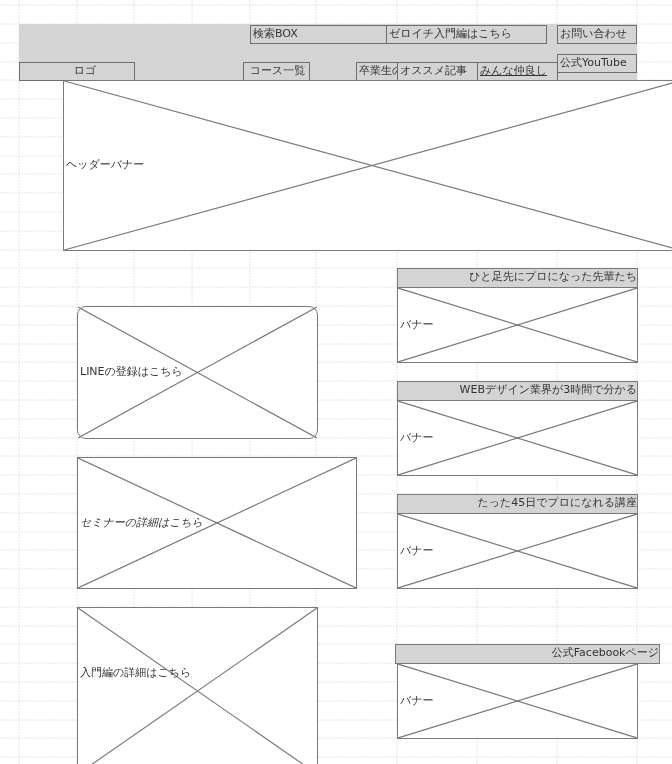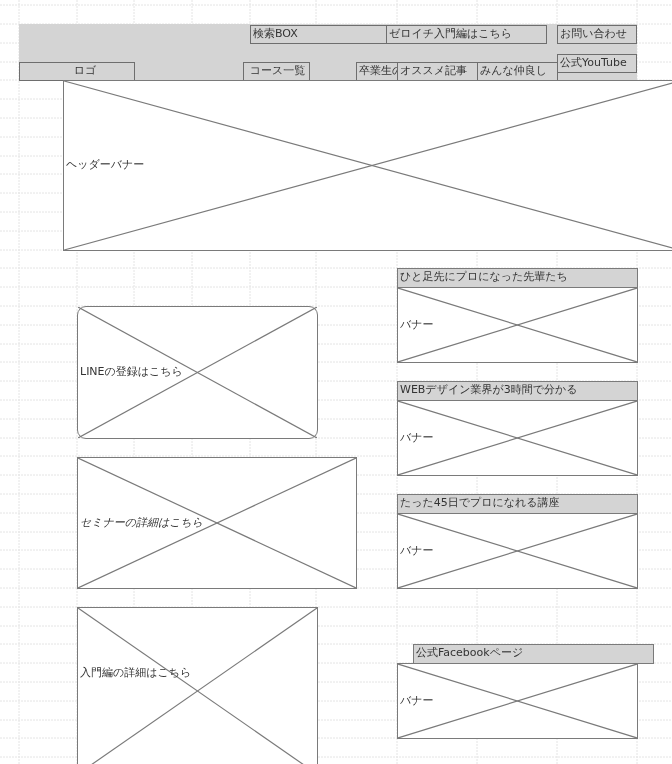--- a/index.html
+++ b/index.html
@@ -7,21 +7,21 @@
        font-family:"DejaVu Sans","Liberation Sans",sans-serif;color:#333;}
   .grid{position:absolute;left:0;top:0;width:672px;height:764px;}
   .band{position:absolute;left:19px;top:24px;width:618px;height:56px;background:#d4d4d4;}
   .cell{position:absolute;box-sizing:border-box;border:1px solid #6e6e6e;background:#d4d4d4;
         font-size:11px;line-height:16px;padding-left:2px;white-space:nowrap;overflow:hidden;color:#333;}
   .cell.center{text-align:center;padding-left:16px;}
   .xbox{position:absolute;box-sizing:border-box;border:1.5px solid #7a7a7a;background:#fff;}
   .xbox svg{position:absolute;left:0;top:0;width:100%;height:100%;}
   .xlabel{position:absolute;left:2px;font-size:11px;color:#333;white-space:nowrap;}
   .title-cell{position:absolute;box-sizing:border-box;border:1.5px solid #7a7a7a;background:#d4d4d4;
-        font-size:11px;line-height:16px;padding-left:2px;white-space:nowrap;color:#333;}
+        font-size:11px;line-height:16px;padding-left:2px;white-space:nowrap;color:#333;text-align:right;}
 </style>
 </head>
 <body>
 
 <svg class="grid" viewBox="0 0 672 764">
   <g stroke="#e4e4e4" stroke-width="1" stroke-dasharray="2,1">
     <line x1="19" y1="0" x2="19" y2="764"></line>
     <line x1="77" y1="0" x2="77" y2="764"></line>
     <line x1="134" y1="0" x2="134" y2="764"></line>
     <line x1="192" y1="0" x2="192" y2="764"></line>
@@ -95,21 +95,21 @@
 
 <div class="cell" style="left:243px;top:62px;width:67px;height:26px;text-align:center;">
   <span>コース一覧</span>
 </div>
 <div class="cell" style="left:316px;top:62px;width:82px;height:19px;margin-left:40px;">
   <span>卒業生の実績</span>
 </div>
 <div class="cell" style="left:397px;top:62px;width:81px;height:19px;">
   <span>オススメ記事</span>
 </div>
-<div class="cell" style="left:477px;top:62px;width:81px;height:19px;">
+<div class="cell" style="left:477px;top:62px;width:81px;height:19px;text-decoration:underline;">
   <span>みんな仲良し</span>
 </div>
 <div class="cell" style="left:557px;top:54px;width:80px;height:19px;">
   <span>公式YouTube</span>
 </div>
 
 <div class="xbox" style="left:19px;top:80px;width:618px;height:171px;margin-left:44px;">
   <svg viewBox="0 0 100 100" preserveAspectRatio="none">
     <line x1="0" y1="0" x2="100" y2="100" stroke="#7a7a7a" stroke-width="1.2" vector-effect="non-scaling-stroke"></line>
     <line x1="100" y1="0" x2="0" y2="100" stroke="#7a7a7a" stroke-width="1.2" vector-effect="non-scaling-stroke"></line>
@@ -167,21 +167,21 @@
   <span>たった45日でプロになれる講座</span>
 </div>
 <div class="xbox" style="left:397px;top:513px;width:241px;height:76px;">
   <svg viewBox="0 0 100 100" preserveAspectRatio="none">
     <line x1="0" y1="0" x2="100" y2="100" stroke="#7a7a7a" stroke-width="1.2" vector-effect="non-scaling-stroke"></line>
     <line x1="100" y1="0" x2="0" y2="100" stroke="#7a7a7a" stroke-width="1.2" vector-effect="non-scaling-stroke"></line>
   </svg>
   <span class="xlabel" style="top:29px;">バナー</span>
 </div>
 
-<div class="title-cell" style="left:413px;top:644px;width:241px;height:20px;">
+<div class="title-cell" style="left:395px;top:644px;width:265px;height:20px;">
   <span>公式Facebookページ</span>
 </div>
 <div class="xbox" style="left:397px;top:663px;width:241px;height:76px;">
   <svg viewBox="0 0 100 100" preserveAspectRatio="none">
     <line x1="0" y1="0" x2="100" y2="100" stroke="#7a7a7a" stroke-width="1.2" vector-effect="non-scaling-stroke"></line>
     <line x1="100" y1="0" x2="0" y2="100" stroke="#7a7a7a" stroke-width="1.2" vector-effect="non-scaling-stroke"></line>
   </svg>
   <span class="xlabel" style="top:29px;">バナー</span>
 </div>
 

